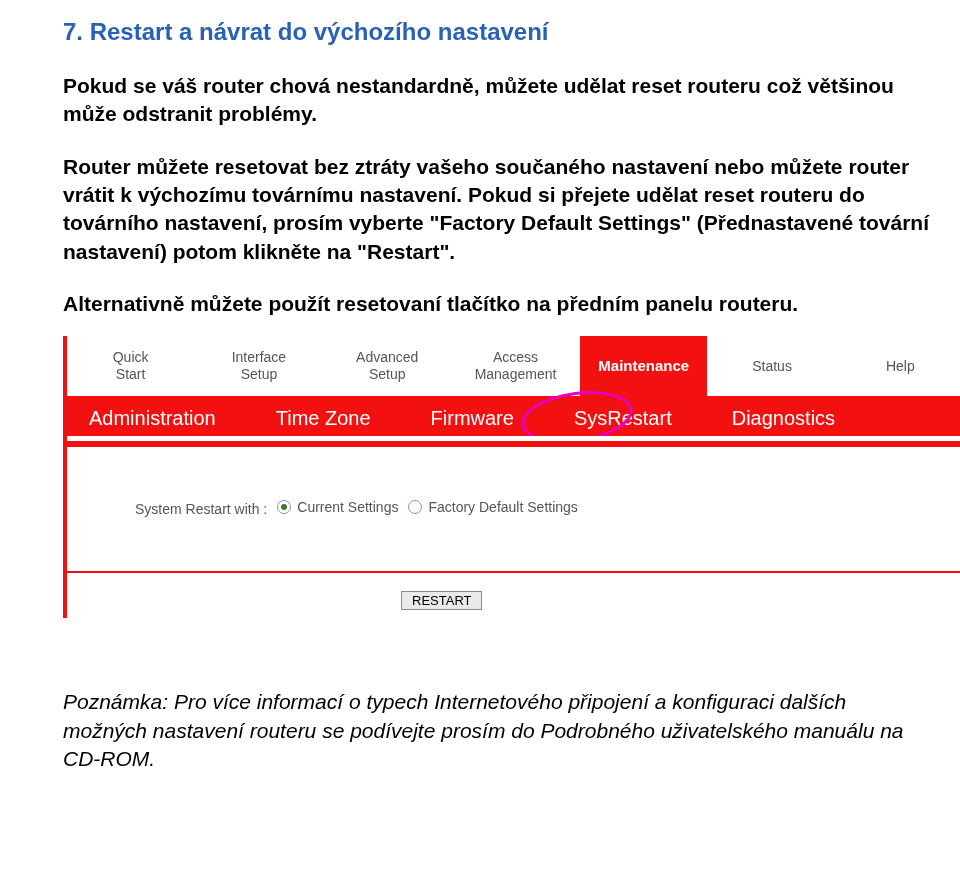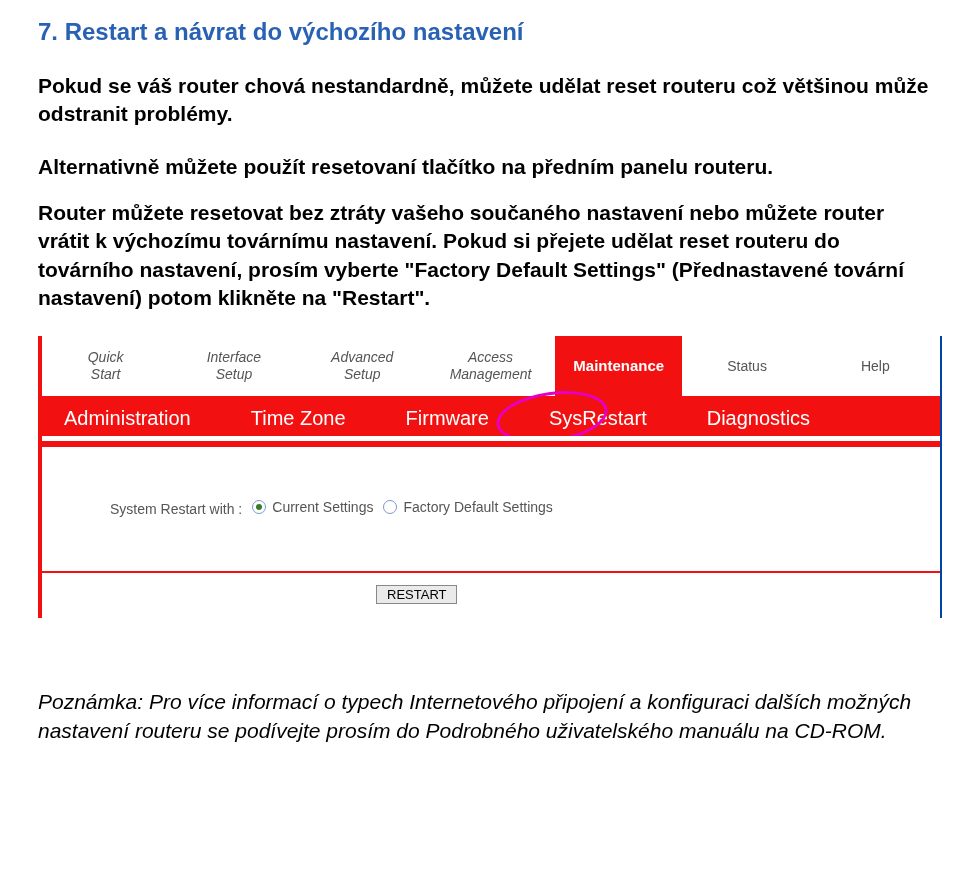--- a/index.html
+++ b/index.html
@@ -4,20 +4,21 @@
 <style>
   * { box-sizing: border-box; margin: 0; padding: 0; }
   body {
     width: 960px;
     font-family: Arial, sans-serif;
     background: #fff;
     color: #000;
   }
   .page {
     padding: 12px 24px 24px 32px;
+    margin-left: 25px;
   }
   .heading {
     color: #2962b5;
     font-size: 24px;
     font-weight: bold;
     margin: 6px 0 26px 6px;
   }
   .para {
     font-size: 21px;
     line-height: 1.35;
@@ -55,21 +56,21 @@
     text-align: center;
     line-height: 1.25;
     cursor: pointer;
   }
   .tab.active {
     background: #F21010;
     color: #fff;
     font-weight: bold;
     font-size: 15px;
   }
-  .tab.line2 span { display: block; font-style: italic; }
+  .tab.line2 span { display: block; }
   
   .subrow {
     height: 36px;
     background: #F21010;
     display: flex;
     align-items: center;
     padding-left: 22px;
     gap: 60px;
     position: relative;
   }
@@ -132,21 +133,21 @@
   }
   .content-divider {
     position: absolute;
     left: 0; right: 0; top: 134px;
     height: 2px;
     background: #F21010;
   }
   .restart-btn {
     position: absolute;
     left: 334px;
-    top: 148px;
+    top: 154px;
     padding: 1px 10px;
     font-family: Tahoma, Arial, sans-serif;
     font-size: 13px;
     border: 1px solid #888;
     background: #eaeaea;
     cursor: pointer;
   }
   
   .note {
     margin: 70px 6px 0 6px;
@@ -157,22 +158,22 @@
   }
 </style>
 </head>
 <body>
 
 <div class="page">
 
   <div class="heading">7.  Restart a návrat do výchozího nastavení</div>
 
   <p class="para">Pokud se váš router chová nestandardně, můžete udělat reset routeru což většinou může odstranit problémy.</p>
+  <p class="para">Router můžete resetovat bez ztráty vašeho součaného nastavení nebo můžete router vrátit k výchozímu továrnímu nastavení. Pokud si přejete udělat reset routeru do továrního nastavení, prosím vyberte "Factory Default Settings" (Přednastavené tovární nastavení) potom klikněte na "Restart".</p>
   <p class="para last-above">Alternativně můžete použít resetovaní tlačítko na předním panelu routeru.</p>
-  <p class="para">Router můžete resetovat bez ztráty vašeho součaného nastavení nebo můžete router vrátit k výchozímu továrnímu nastavení. Pokud si přejete udělat reset routeru do továrního nastavení, prosím vyberte "Factory Default Settings" (Přednastavené tovární nastavení) potom klikněte na "Restart".</p>
 
   <div class="router-ui">
 
     <div class="tabrow">
       <div class="tab line2">
         <span>Quick</span>
         <span>Start</span>
       </div>
       <div class="tab line2">
         <span>Interface</span>

